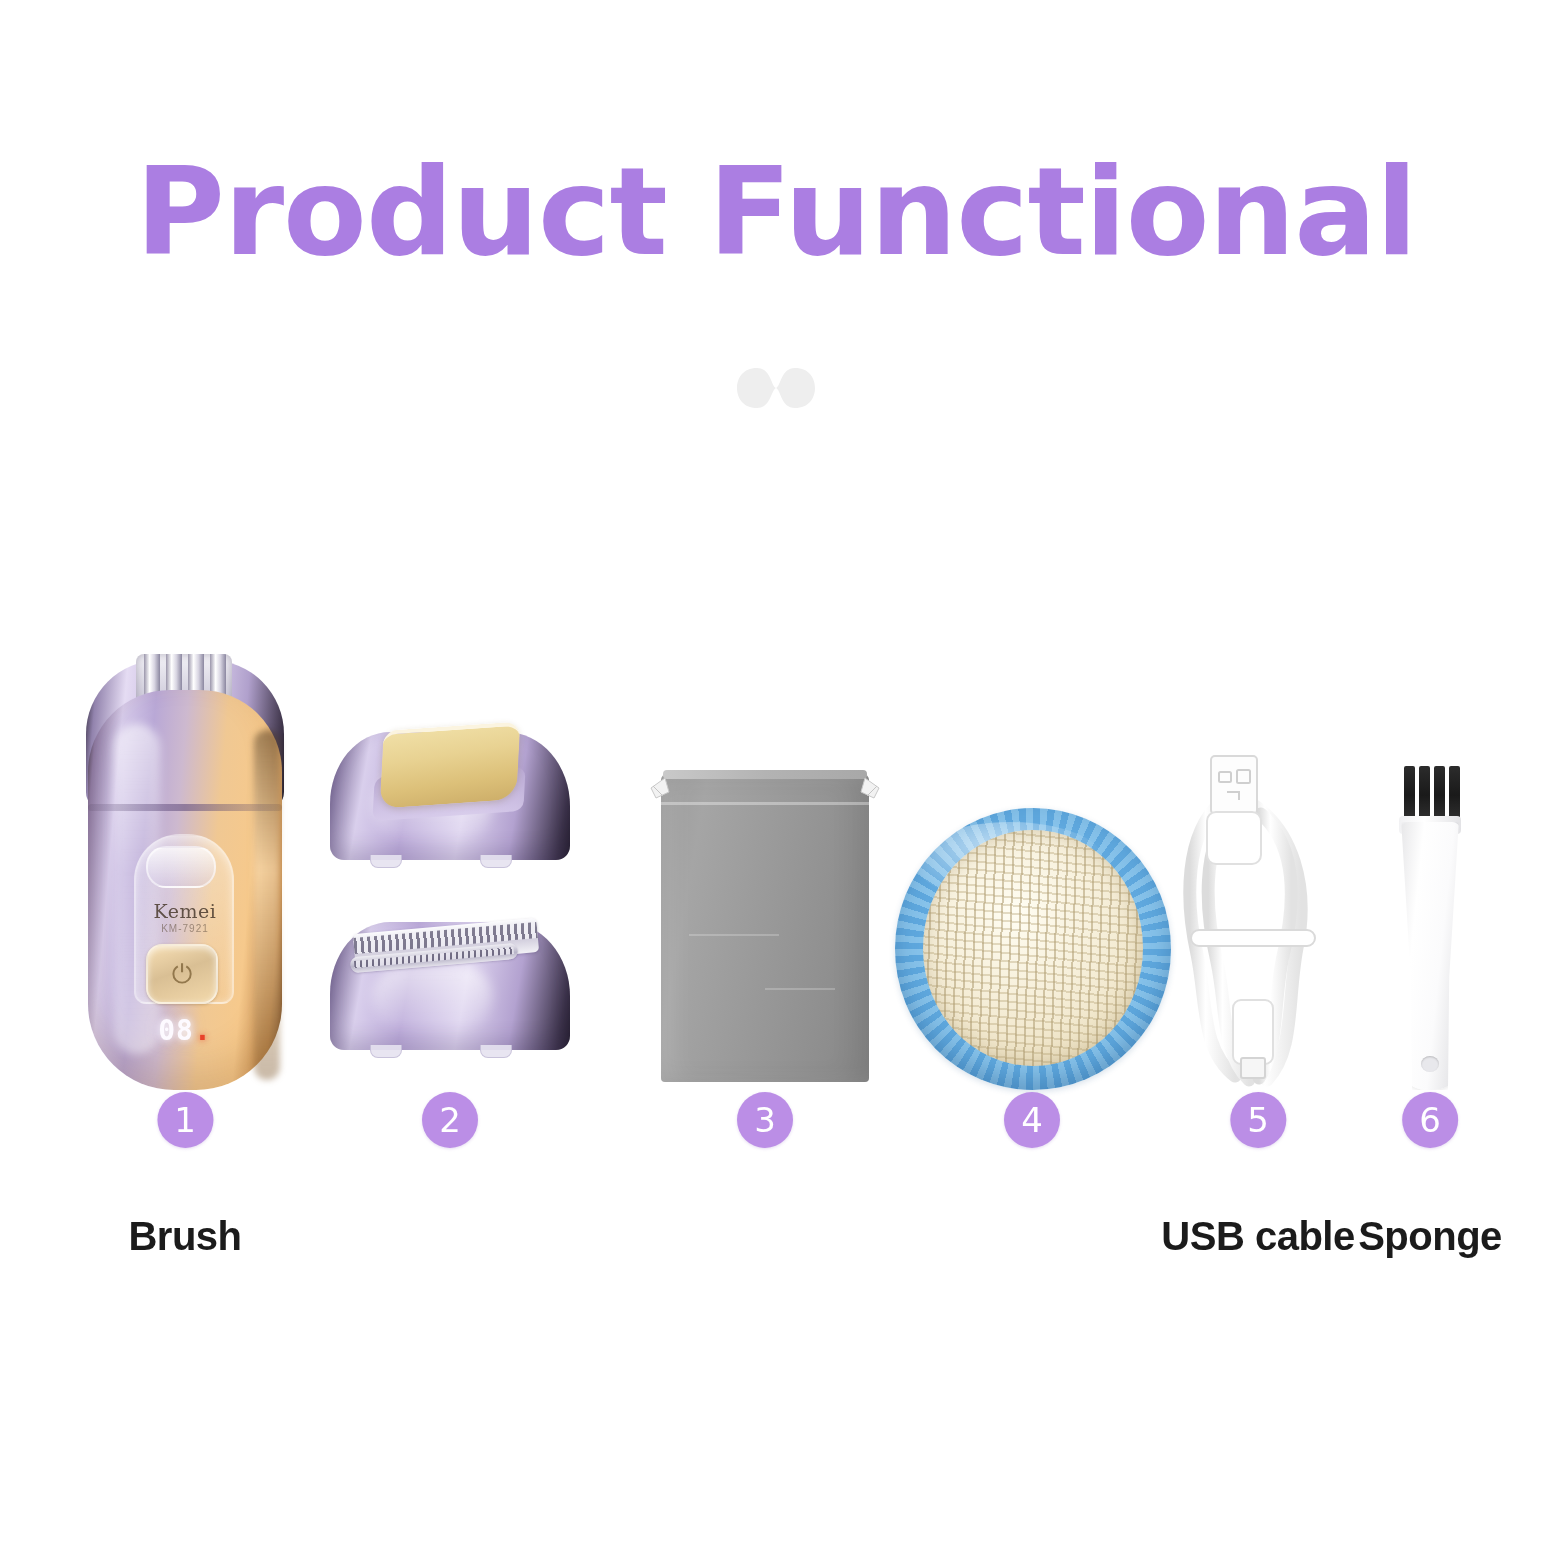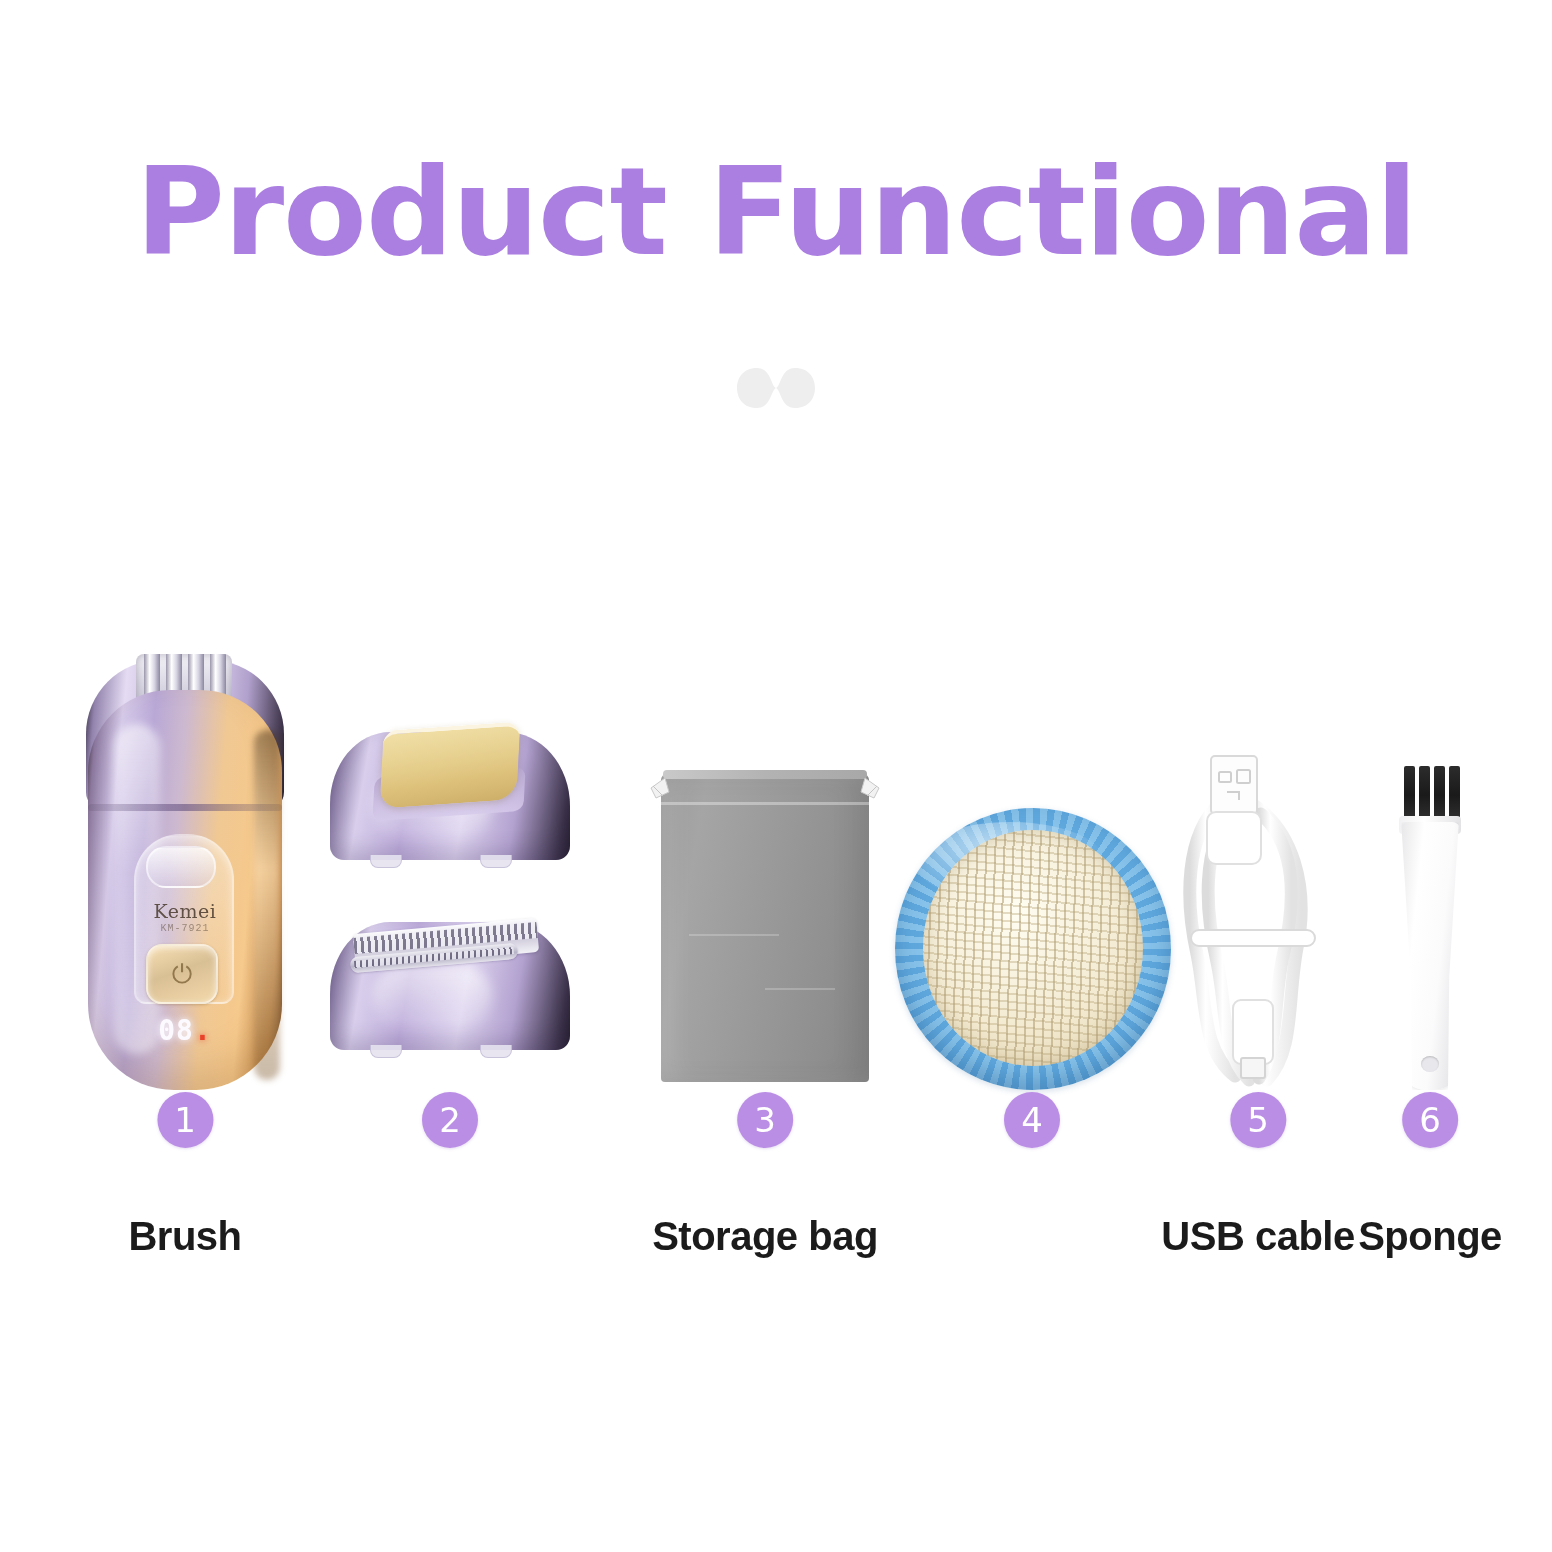--- a/index.html
+++ b/index.html
@@ -194,21 +194,21 @@
     font-size: 19px;
     color: #4a3b2e;
     letter-spacing: .5px;
     opacity: .85;
   }
   .host-model {
     position: absolute;
     left: 0; top: 285px;
     width: 210px;
     text-align: center;
-    font-family: Liberation Mono, monospace;
+    font-family: Liberation Sans, sans-serif;
     font-size: 10px;
     color: #6a5848;
     letter-spacing: 1px;
     opacity: .6;
   }
   .host-power {
     position: absolute;
     left: 66px; top: 306px;
     width: 68px; height: 56px;
     border-radius: 16px;
@@ -602,21 +602,20 @@
       <div class="badge">1</div>
       <div class="label">Brush</div>
     </div>
 
     <div class="legend-item" style="left:450px;">
       <div class="badge">2</div>
     </div>
 
     <div class="legend-item" style="left:765px;">
       <div class="badge">3</div>
-      <div class="label">Storage bag</div>
     </div>
 
     <div class="legend-item" style="left:1032px;">
       <div class="badge">4</div>
     </div>
 
     <div class="legend-item" style="left:1258px;">
       <div class="badge">5</div>
       <div class="label">USB cable</div>
     </div>

